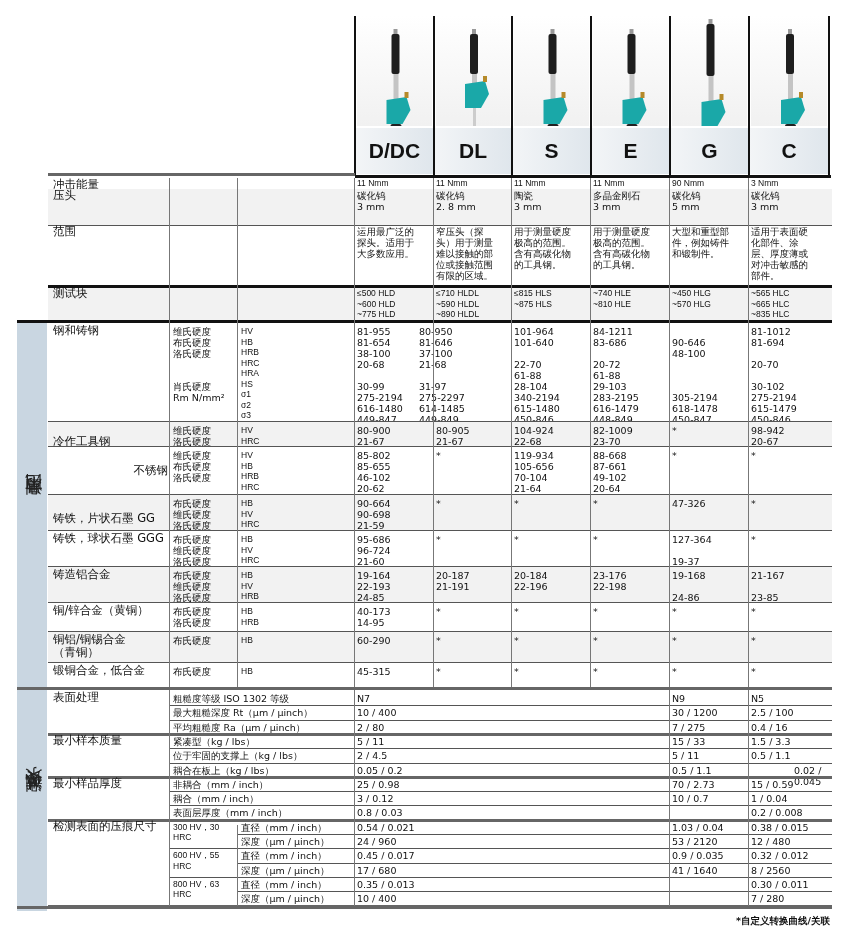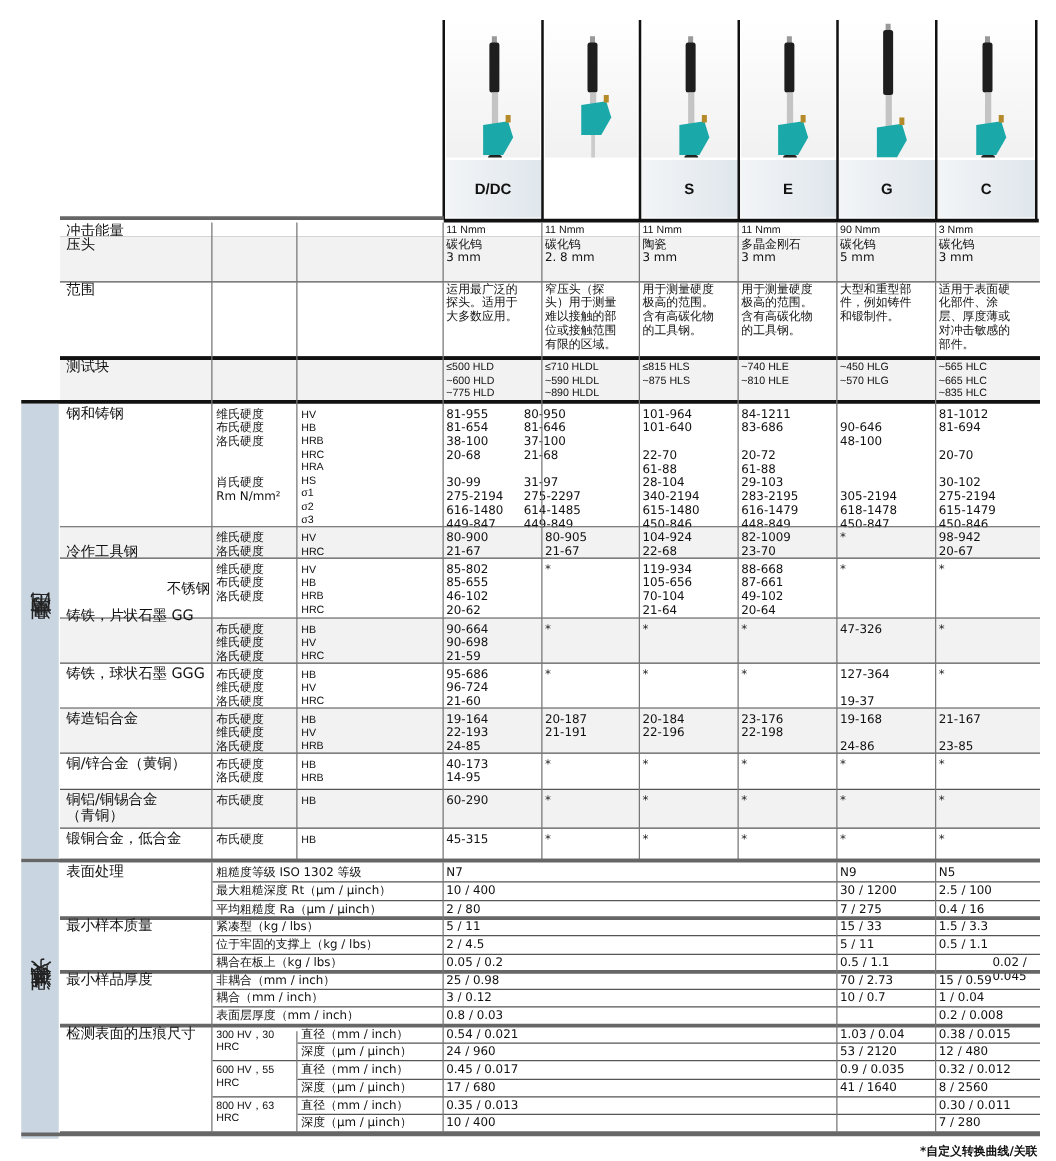--- a/index.html
+++ b/index.html
@@ -3,21 +3,21 @@
 <meta charset="utf-8">
 <style>
   * { box-sizing: border-box; margin: 0; padding: 0; }
   html, body { width: 845px; height: 929px; background: #ffffff; overflow: hidden; }
   body { position: relative; font-family: "DejaVu Sans", sans-serif; color: #111; }
   .hdr-col { position: absolute; top: 16px; height: 160px; }
   .probe-img { position: absolute; left: 2px; right: 2px; top: 0; height: 110px;
      background: linear-gradient(#ffffff, #f1f1f1); }
   .probe-label { position: absolute; left: 0; right: 0; top: 112px; height: 46px;
      display: flex; align-items: center; justify-content: center;
-     font-family: "Liberation Sans", sans-serif; font-weight: bold; font-size: 12px; color: #111;
+     font-family: "Liberation Sans", sans-serif; font-weight: bold; font-size: 21px; color: #111;
      background: linear-gradient(90deg, #f3f5f7, #dfe6ec); }
   .vline { position: absolute; width: 2px; background: #111; }
 
   .row { position: absolute; left: 48px; width: 784px; }
   .row.shade { background: #f2f2f2; }
   .hline { position: absolute; left: 48px; width: 784px; height: 1px; background: #555; }
   .hline.thick { height: 3px; background: #111; }
   .hline.gray { height: 3px; background: #666; }
 
   .cell { position: absolute; font-size: 9.5px; line-height: 10.5px; white-space: pre-line;
@@ -50,20 +50,21 @@
     </div>
     <div class="hdr-col" style="left: 434px; width: 78px;">
       <div class="probe-img"><svg width="74" height="110">
     <rect x="36" y="13" width="4" height="6" fill="#999"></rect>
     <rect x="34" y="18" width="8" height="40" rx="2" fill="#1e1e1e"></rect>
     <rect x="36" y="58" width="5" height="25" fill="#c4c4c4"></rect>
           <path d="M29 68 L49 65 L53 78 L45 92 L29 92 Z" fill="#1aa8a8"></path>
     <rect x="47" y="60" width="4" height="6" fill="#b58a2a"></rect>
           <rect x="37" y="92" width="3" height="40" fill="#ccc"></rect>
         </svg></div>
+      <div class="probe-label">DL</div>
     </div>
     <div class="hdr-col" style="left: 512px; width: 79px;">
       <div class="probe-img"><svg width="75" height="110">
     <rect x="36.5" y="13" width="4" height="6" fill="#999"></rect>
     <rect x="34.5" y="18" width="8" height="40" rx="2" fill="#1e1e1e"></rect>
     <rect x="36.5" y="58" width="5" height="28" fill="#c4c4c4"></rect>
           <path d="M29.5 84 L49.5 81 L53.5 94 L45.5 108 L29.5 108 Z" fill="#1aa8a8"></path>
     <rect x="47.5" y="76" width="4" height="6" fill="#b58a2a"></rect>
           <rect x="33.5" y="108" width="11" height="6" rx="2" fill="#222"></rect>
         </svg></div>
@@ -291,21 +292,21 @@
 70-104
 21-64</div>
     <div class="cell cn" style="left: 593px; top: 450px; width: 75px;">88-668
 87-661
 49-102
 20-64</div>
     <div class="cell cn" style="left: 672px; top: 450px; width: 75px;">*</div>
     <div class="cell cn" style="left: 751px; top: 450px; width: 76px;">*</div>
     <div class="hline" style="top: 494px;"></div>
     <div class="row shade" style="top: 495px; height: 35px;"></div>
-    <div class="cell lbl" style="left: 53px; top: 486px; width: 115px;">铸铁，片状石墨 GG</div>
+    <div class="cell lbl" style="left: 53px; top: 512px; width: 115px;">铸铁，片状石墨 GG</div>
     <div class="cell cn" style="left: 173px; top: 498px; width: 65px;">布氏硬度
 维氏硬度
 洛氏硬度</div>
     <div class="cell sm" style="left: 241px; top: 498px; width: 60px;">HB
 HV
 HRC</div>
     <div class="cell cn" style="left: 357px; top: 498px; width: 75px;">90-664
 90-698
 21-59</div>
     <div class="cell cn" style="left: 436px; top: 498px; width: 74px;">*</div>

